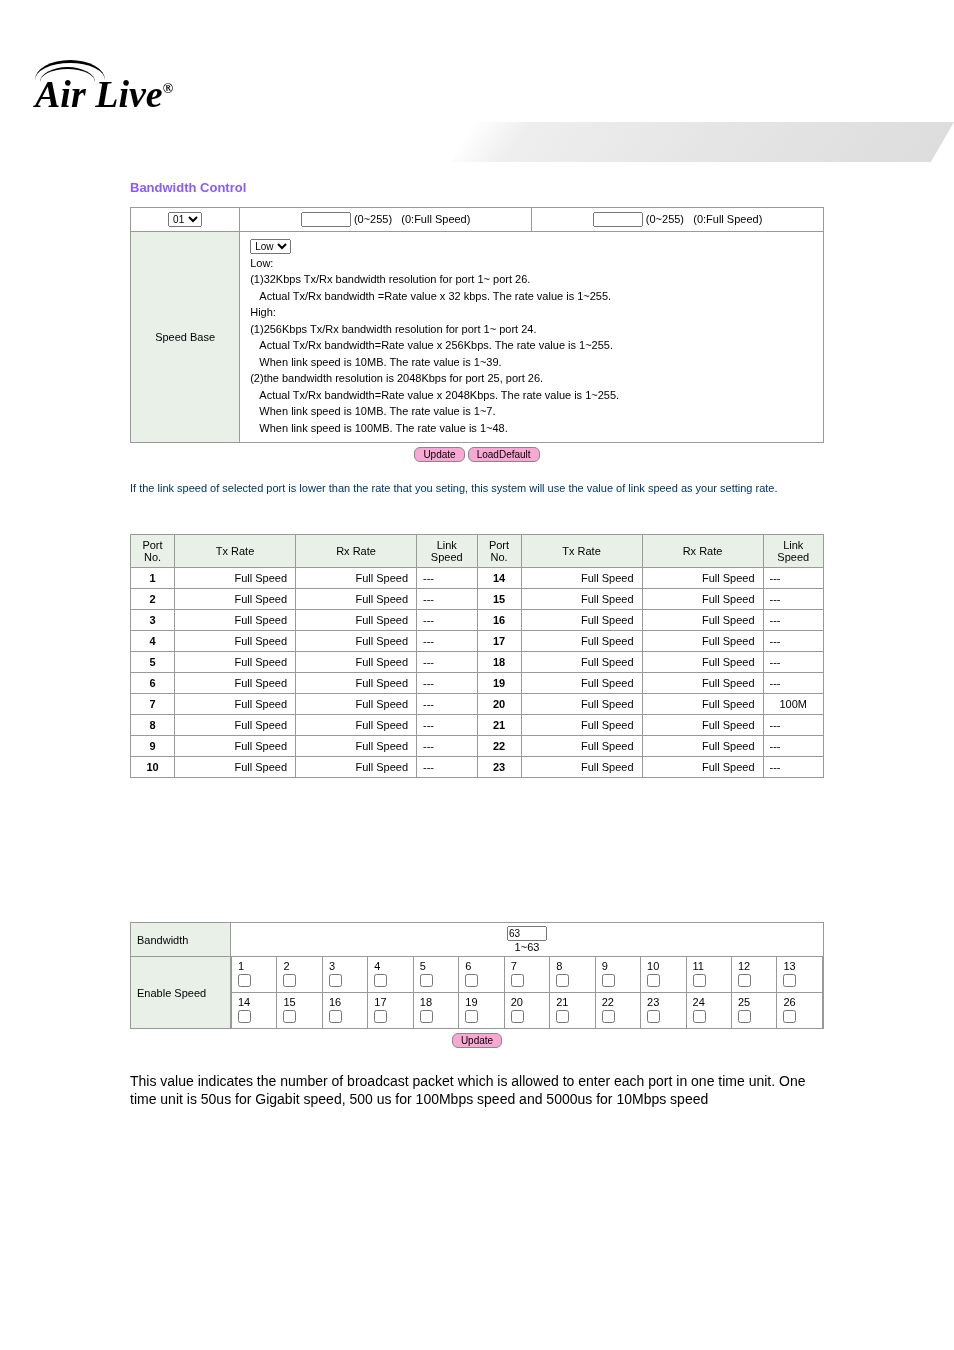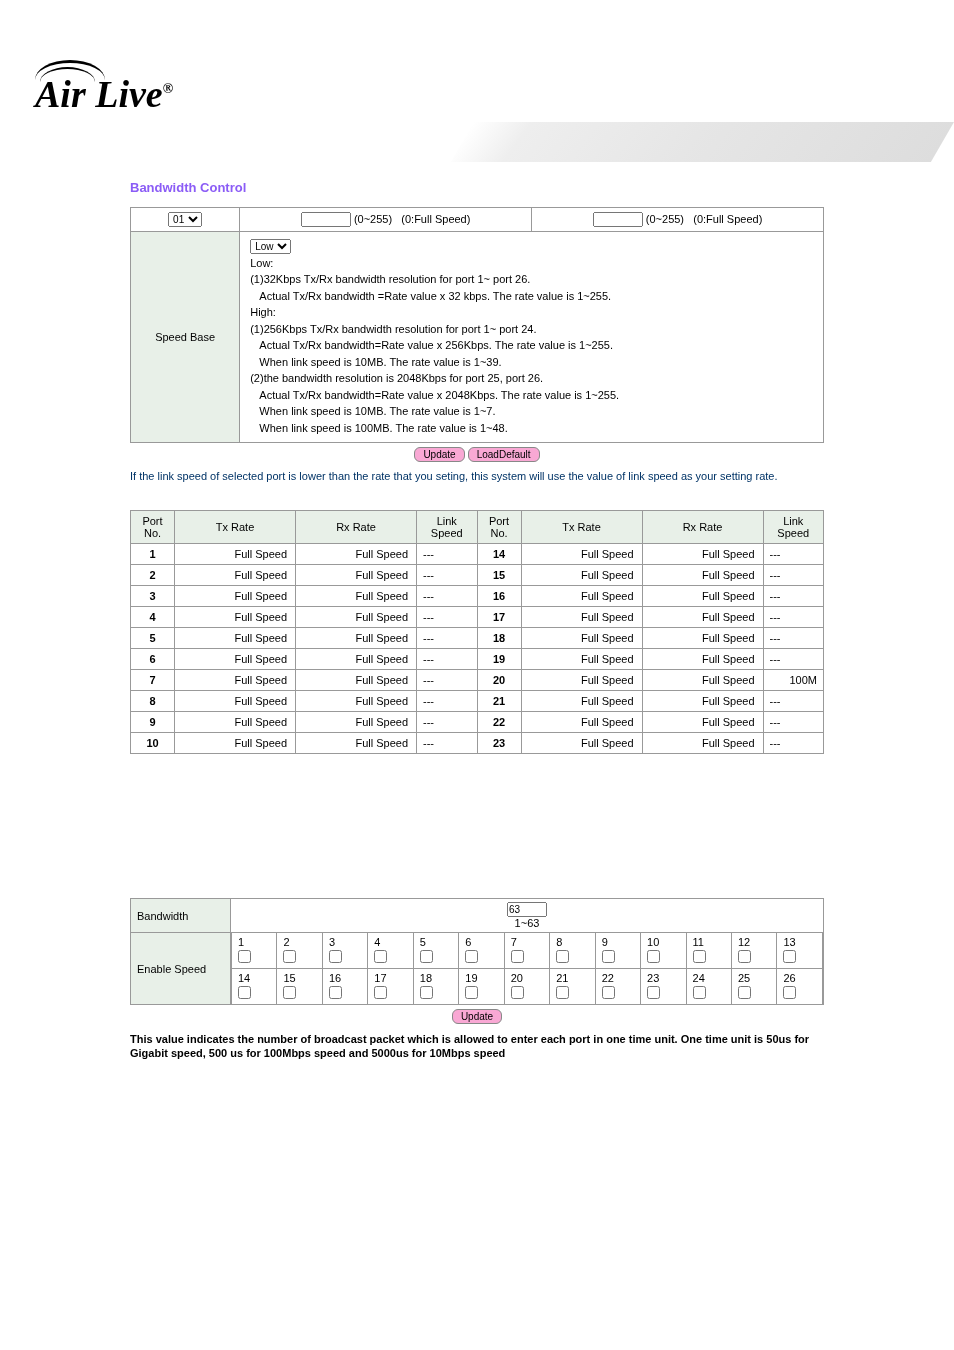--- a/index.html
+++ b/index.html
@@ -14,27 +14,27 @@
 h3 { color: #8b5cf6; font-size: 13px; font-weight: bold; margin: 8px 0 12px; }
 table { border-collapse: collapse; width: 100%; }
 table td, table th { border: 1px solid #999; padding: 3px 6px; font-size: 11px; }
 .hdr-cell { background: #e8f0e8; text-align: center; font-weight: normal; }
 .ctrl-row td { background: #fff; text-align: center; padding: 4px; margin-top: 16px; }
 select.small { font-size: 10px; }
 input.rate { width: 50px; font-size: 10px; }
 .speed-text { text-align: left; line-height: 1.5; padding: 6px 10px; }
 .btn-row { text-align: center; padding: 4px; background: #fff; }
 button { font-size: 10px; padding: 1px 8px; background: #f9a8d4; border: 1px solid #888; border-radius: 6px; cursor: pointer; }
-.note-txt { color: #003366; font-size: 11px; margin: 4px 0; }
+.note-txt { color: #003366; font-size: 11px; margin: 16px 0; }
 .ports-table td, .ports-table th { text-align: center; padding: 4px 6px; }
 .ports-table .rate-cell { text-align: right; padding-right: 8px; }
 .storm-hdr { background: #e8f0e8; }
 .storm-cell { font-size: 11px; vertical-align: top; }
 input[type=checkbox] { margin-top: 2px; }
-.note-para { font-size: 11px; margin: 4px 0; line-height: 1.3; font-weight: bold; }
+.note-para { font-size: 14px; margin: 20px 0; line-height: 1.3; }
 </style>
 </head>
 <body>
 
 <div class="header-bg">
   <div class="logo-arc"></div>
   <div class="logo-arc2"></div>
   <div class="logo"><span>Air Live</span><span class="reg">®</span></div>
   <div class="stripe"></div>
 </div>
@@ -162,21 +162,21 @@
           <td style="text-align:left">---</td>
         </tr>
         <tr>
           <td><b>7</b></td>
           <td class="rate-cell">Full Speed</td>
           <td class="rate-cell">Full Speed</td>
           <td style="text-align:left">---</td>
           <td><b>20</b></td>
           <td class="rate-cell">Full Speed</td>
           <td class="rate-cell">Full Speed</td>
-          <td style="text-align:right">100M</td>
+          <td style="text-align:center">100M</td>
         </tr>
         <tr>
           <td><b>8</b></td>
           <td class="rate-cell">Full Speed</td>
           <td class="rate-cell">Full Speed</td>
           <td style="text-align:left">---</td>
           <td><b>21</b></td>
           <td class="rate-cell">Full Speed</td>
           <td class="rate-cell">Full Speed</td>
           <td style="text-align:left">---</td>

